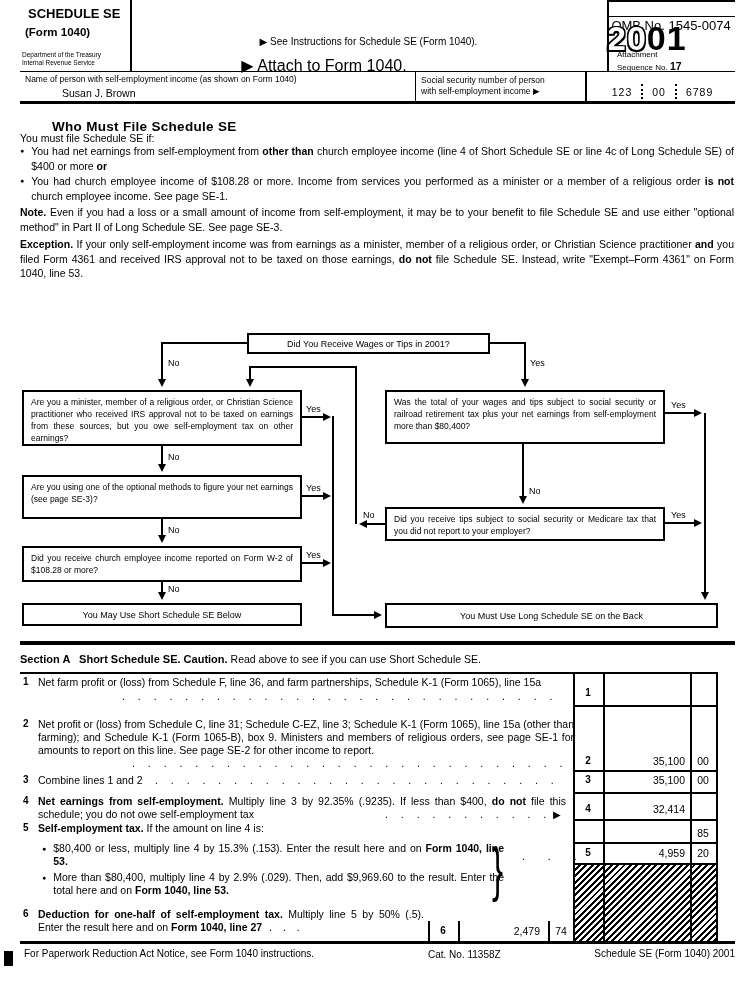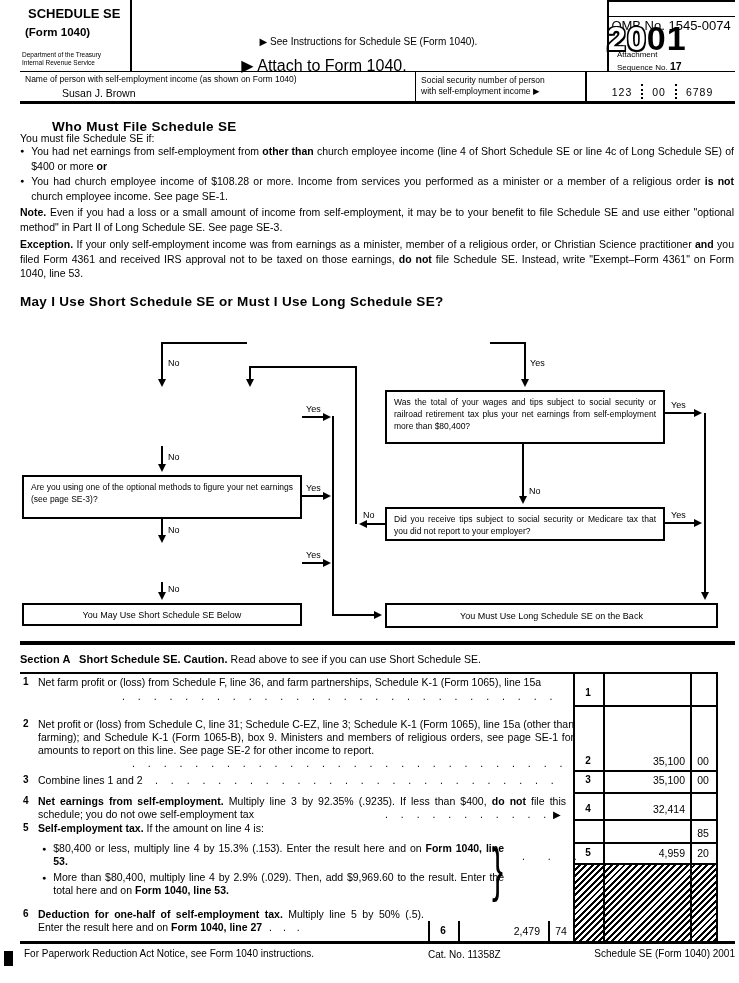--- a/index.html
+++ b/index.html
@@ -88,21 +88,20 @@
     <span class="bullet">●</span>
     <span class="t j" style="flex:1;"><span>You had church employee income of $108.28 or more. Income from services you performed as a minister or a member of a religious order </span><span class="b">is not</span><span> church employee income. See page SE-1.</span></span>
   </div>
   <div class="abs t j" style="left:20px;top:205px;width:714px;">
     <span class="b">Note.</span><span> Even if you had a loss or a small amount of income from self-employment, it may be to your benefit to file Schedule SE and use either "optional method" in Part II of Long Schedule SE. See page SE-3.</span>
   </div>
   <div class="abs t j" style="left:20px;top:237px;width:714px;">
     <span class="b">Exception.</span><span> If your only self-employment income was from earnings as a minister, member of a religious order, or Christian Science practitioner </span><span class="b">and</span><span> you filed Form 4361 and received IRS approval not to be taxed on those earnings, </span><span class="b">do not</span><span> file Schedule SE. Instead, write "Exempt–Form 4361" on Form 1040, line 53.</span>
   </div>
 
-  <div class="abs h1" style="left:20px;top:294px;">May I Use Short Schedule SE or Must I Use Long Schedule SE?</div>
 
   <div class="abs" style="left:0;top:330px;width:739px;height:305px;">
     <svg width="739" height="305" style="position:absolute;left:0;top:0;">
       <defs>
         <marker id="ah" markerUnits="userSpaceOnUse" markerWidth="9" markerHeight="9" refX="6" refY="4" orient="auto">
           <path d="M0,0 L8,4 L0,8 Z" fill="#000"></path>
         </marker>
       </defs>
       <g stroke="#000" stroke-width="2" fill="none">
         <polyline points="247,13 162,13 162,55" marker-end="url(#ah)"></polyline>
@@ -116,21 +115,26 @@
         <polyline points="162,116 162,140" marker-end="url(#ah)"></polyline>
         <polyline points="162,189 162,211" marker-end="url(#ah)"></polyline>
         <polyline points="162,252 162,268" marker-end="url(#ah)"></polyline>
         <polyline points="523,114 523,172" marker-end="url(#ah)"></polyline>
         <polyline points="665,83 700,83" marker-end="url(#ah)"></polyline>
         <polyline points="665,193 700,193" marker-end="url(#ah)"></polyline>
         <polyline points="705,83 705,268" marker-end="url(#ah)"></polyline>
       </g>
     </svg>
 
+    <div class="fbox c" style="left:247px;top:3px;width:243px;height:21px;">
+        <span>Did You Receive Wages or Tips in 2001?</span>
+      </div>
+    <div class="fbox j" style="left:22px;top:60px;width:280px;height:56px;"><span>Are you a minister, member of a religious order, or Christian Science practitioner who received IRS approval not to be taxed on earnings from these sources, but you owe self-employment tax on other earnings?</span></div>
     <div class="fbox j" style="left:22px;top:145px;width:280px;height:44px;"><span>Are you using one of the optional methods to figure your net earnings (see page SE-3)?</span></div>
+    <div class="fbox j" style="left:22px;top:216px;width:280px;height:36px;"><span>Did you receive church employee income reported on Form W-2 of $108.28 or more?</span></div>
     <div class="fbox c" style="left:22px;top:273px;width:280px;height:23px;">
         <span>You May Use Short Schedule SE Below</span>
       </div>
     <div class="fbox j" style="left:385px;top:60px;width:280px;height:54px;"><span>Was the total of your wages and tips subject to social security or railroad retirement tax plus your net earnings from self-employment more than $80,400?</span></div>
     <div class="fbox j" style="left:385px;top:177px;width:280px;height:34px;"><span>Did you receive tips subject to social security or Medicare tax that you did not report to your employer?</span></div>
     <div class="fbox c" style="left:385px;top:273px;width:333px;height:25px;">
         <span>You Must Use Long Schedule SE on the Back</span>
       </div>
 
     <span class="lbl" style="left:167px;top:28px;">No</span>

